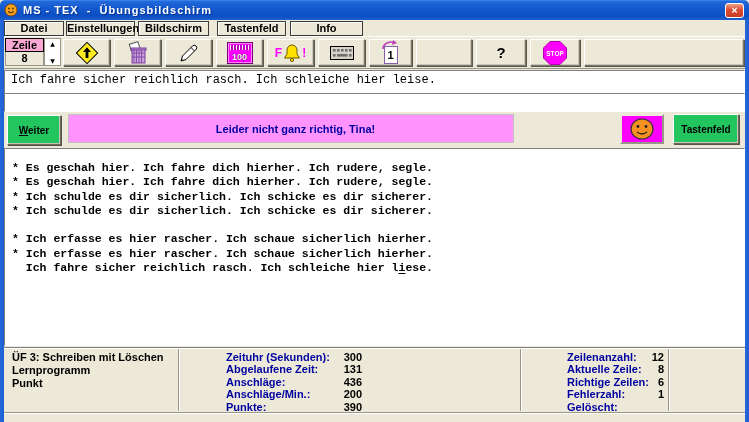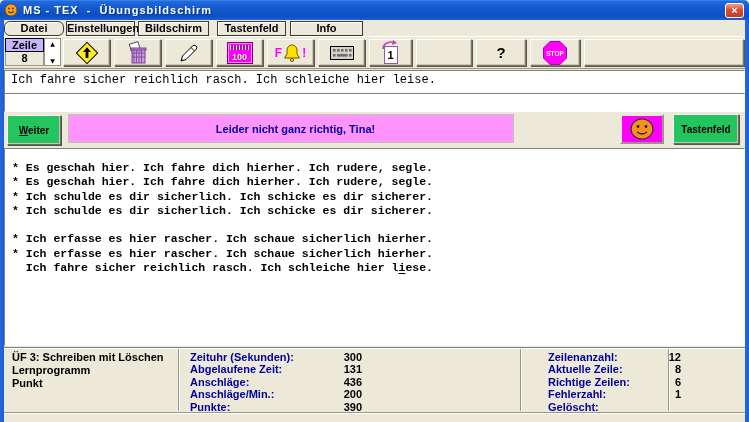--- a/index.html
+++ b/index.html
@@ -32,21 +32,21 @@
   .menu-btn {
     position:absolute; top:1px; height:15px; background:#ECE9D8;
     border:1px solid #3a3a3a; box-shadow:inset 1px 1px 0 #fff;
     font-size:11px; font-weight:bold; color:#000; text-align:center; line-height:13px;
   }
   
   .toolbar { position:absolute; left:4px; top:37px; width:741px; height:32px;
     border-bottom:1px solid #9a978a; }
   .zeile-box { position:absolute; left:1px; top:1px; width:56px; height:28px; }
   .zeile-label { position:absolute; left:0; top:0; width:39px; height:14px;
-    border:1px solid #000; background:#c4b5fd; font-size:11px; font-weight:bold;
+    border:1px solid #000; background:#f9a8d4; font-size:11px; font-weight:bold;
     text-align:center; line-height:12px; }
   .zeile-value { position:absolute; left:0; top:14px; width:39px; height:14px;
     border:1px solid #9a978a; border-top:none; font-size:11px; font-weight:bold;
     text-align:center; line-height:13px; background:#ECE9D8; }
   .spinner { position:absolute; left:39px; top:0; width:17px; height:28px;
     background:#fff; border:1px solid #9a978a; }
   .spin-up, .spin-down { position:absolute; left:0; width:15px; height:9px;
     font-size:6px; text-align:center; color:#000;
     font-family:"DejaVu Sans", sans-serif; line-height:9px; cursor:default; }
   .spin-up { top:0; } .spin-down { bottom:0; }
@@ -109,23 +109,23 @@
   
   .statusbar { position:absolute; left:4px; top:347px; width:741px; height:65px;
     background:#ECE9D8; border-top:1px solid #808080; box-shadow:inset 0 1px 0 #fff;
     font-size:11px; font-weight:bold; }
   .vsep { position:absolute; top:1px; bottom:1px; width:1px; background:#9a978a;
     box-shadow:1px 0 0 #fff; }
   .user-info { position:absolute; left:8px; top:3px; color:#000; }
   .user-info div { height:13px; line-height:13px; }
   .stats { position:absolute; top:3px; }
   .stats-left { left:186px; width:172px; }
-  .stats-right { left:544px; width:133px; }
+  .stats-right { left:527px; width:133px; }
   .stat-row { display:flex; justify-content:space-between; height:12.4px; line-height:12.4px; }
-  .stat-label { color:#0000A0; }
+  .stat-label { color:#0000A0;margin-left:36px; }
   .stat-value { color:#000; text-align:right; }
   .bottom-strip { position:absolute; left:4px; top:412px; width:741px; height:10px;
     background:#ECE9D8; border-top:1px solid #9a978a; box-shadow:inset 0 1px 0 #fff; }
 </style>
 </head>
 <body>
 
 <div class="window">
 
   <div class="titlebar">
@@ -135,21 +135,21 @@
         <circle cx="9" cy="5.5" r="0.9" fill="#5a2d00"></circle>
       <path d="M4.2 8.5 Q7 11 9.8 8.5" stroke="#5a2d00" stroke-width="1.1" fill="none"></path>
     </svg>
     <span class="title-text">MS - TEX  -  Übungsbildschirm</span>
     <div class="close-btn">×</div>
   </div>
   <div class="side-border left"></div>
   <div class="side-border right"></div>
 
   <div class="menubar">
-    <div class="menu-btn" style="left:0;   width:60px;border-radius:6px;">Datei</div>
+    <div class="menu-btn" style="left:0;   width:60px;">Datei</div>
     <div class="menu-btn" style="left:62px; width:69px;">Einstellungen</div>
     <div class="menu-btn" style="left:134px;width:71px;">Bildschirm</div>
     <div class="menu-btn" style="left:213px;width:69px;">Tastenfeld</div>
     <div class="menu-btn" style="left:286px;width:73px;">Info</div>
   </div>
 
   <div class="toolbar">
     <div class="zeile-box">
       <div class="zeile-label">Zeile</div>
       <div class="zeile-value">8</div>

